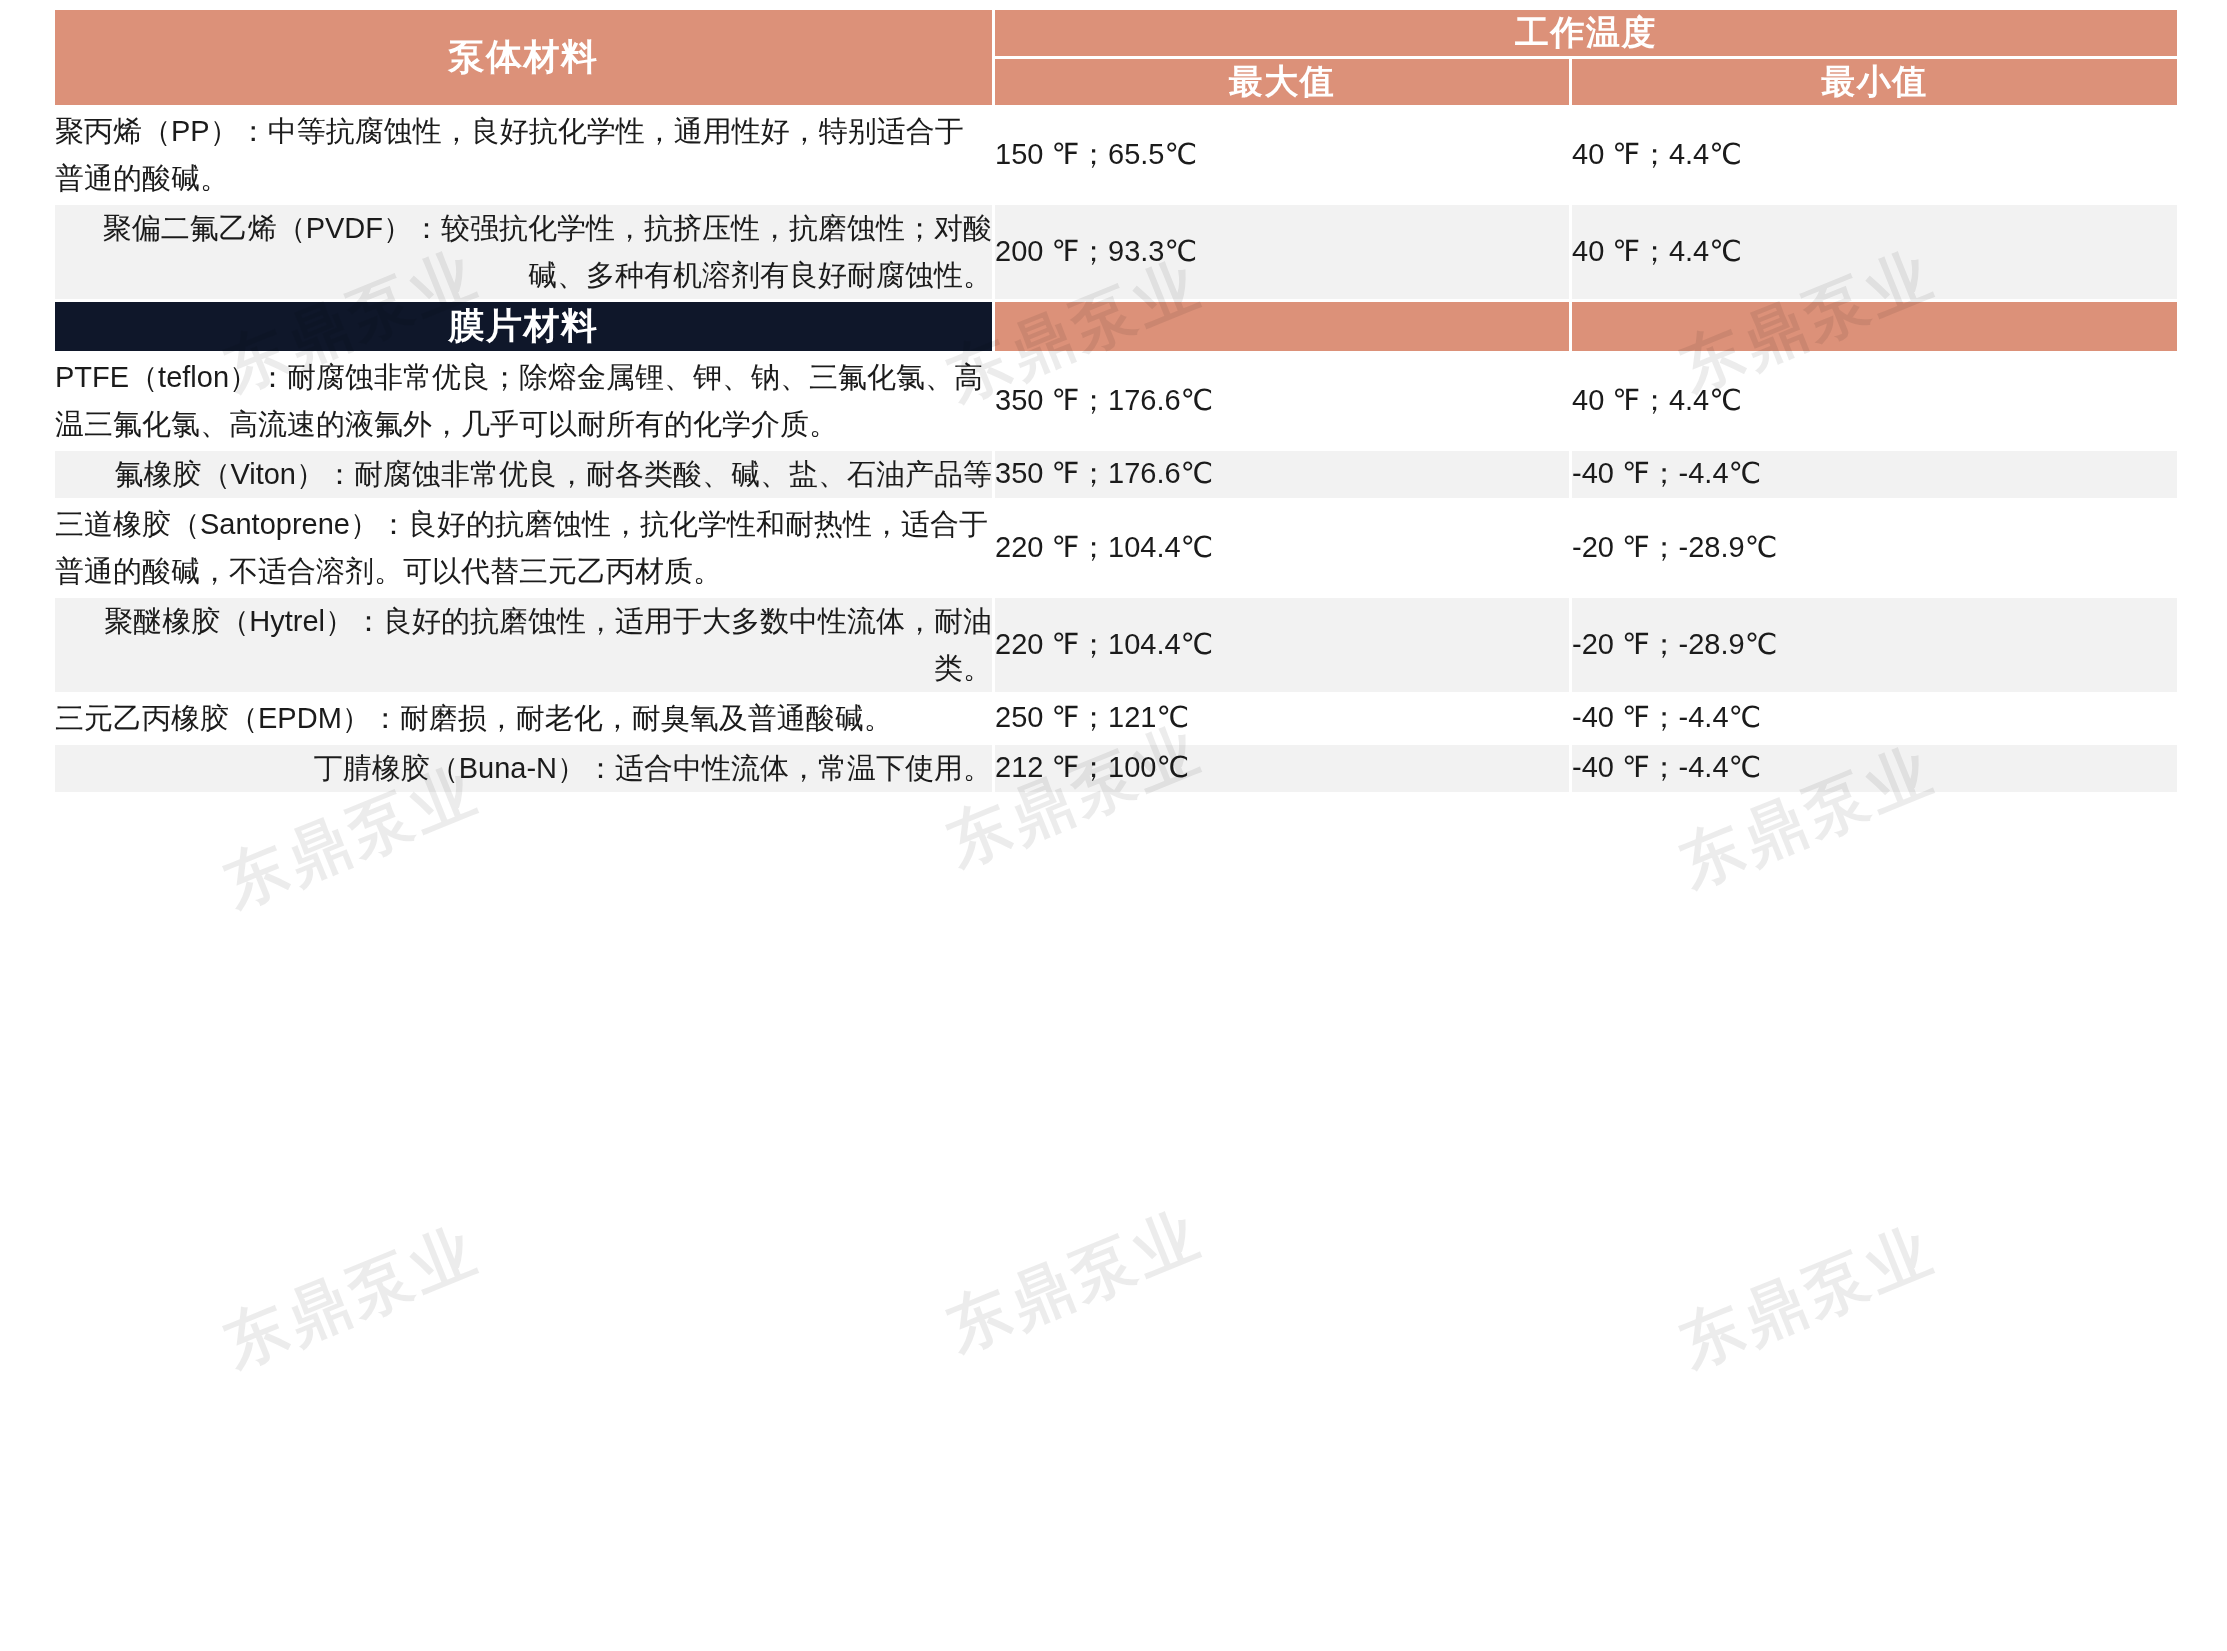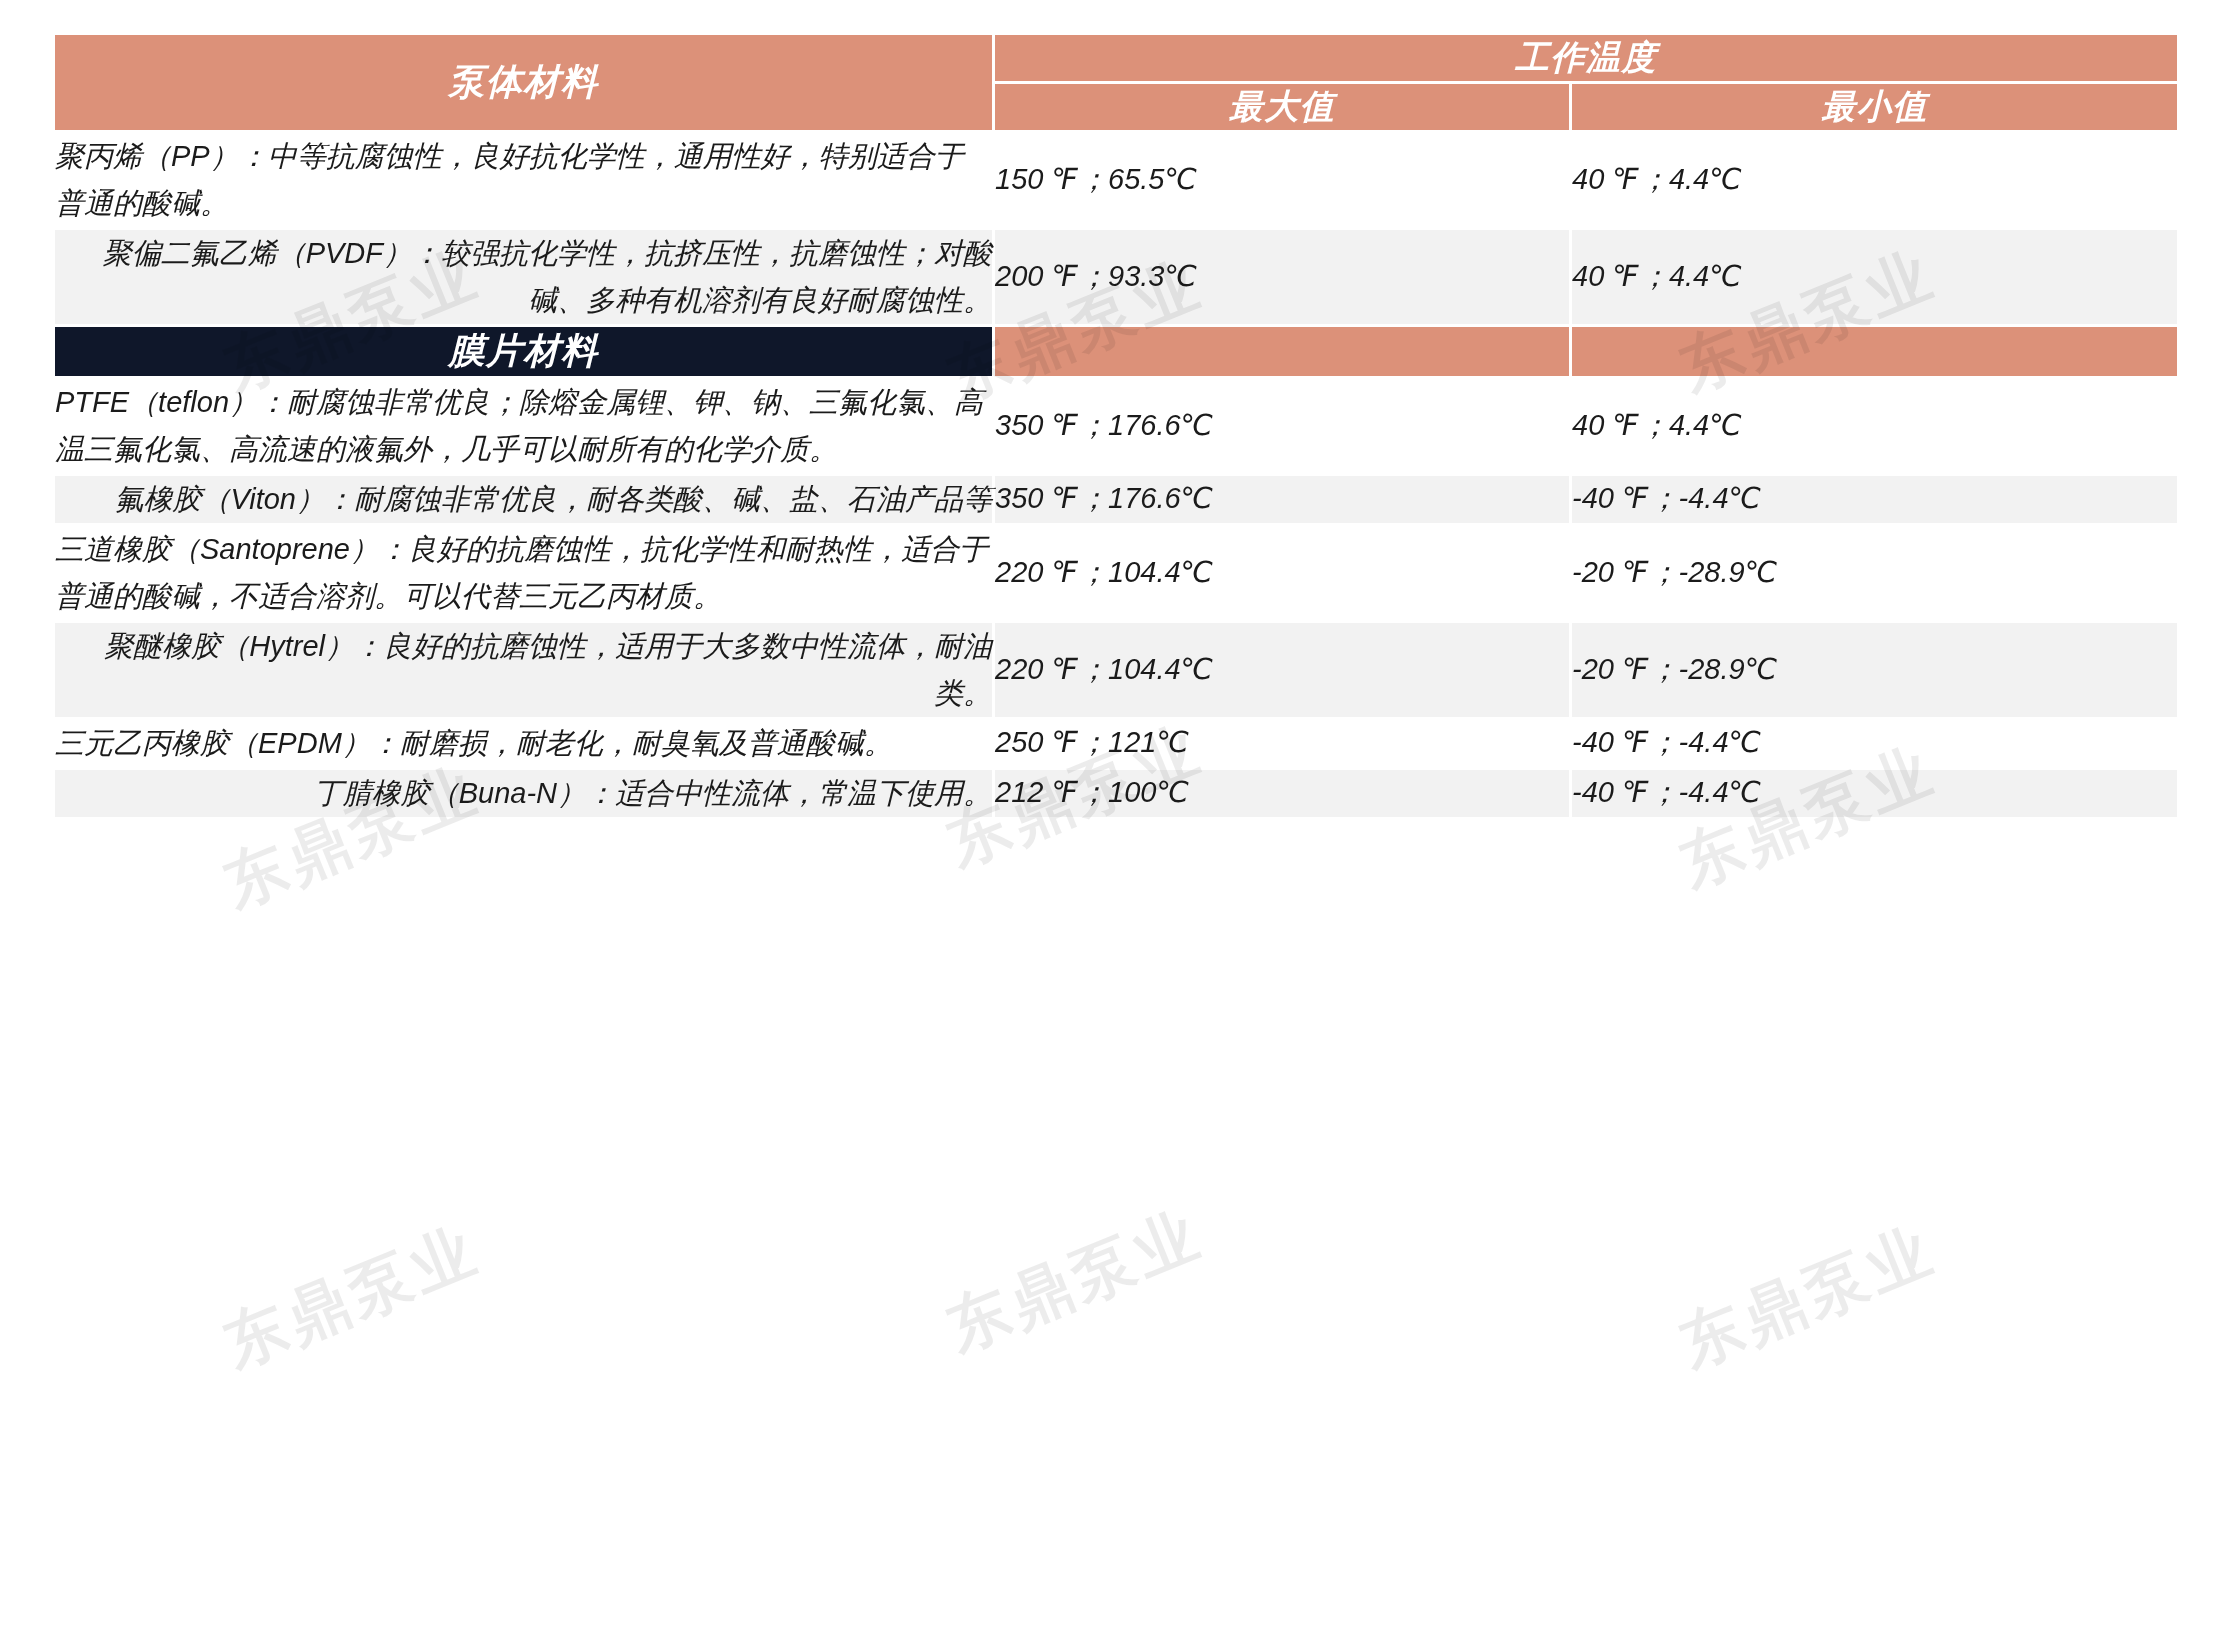--- a/index.html
+++ b/index.html
@@ -41,26 +41,25 @@
     letter-spacing: 5.2px;
     transform: rotate(-22deg);
     white-space: nowrap;
     font-family: "Liberation Sans", "DejaVu Sans", sans-serif;
   }
 
   
   table.spec {
     position: absolute;
     left: 52px;
-    top: 32px;
+    top: 7px;
     width: 2125px;
     border-collapse: collapse;
     table-layout: fixed;
     z-index: 2;
-    font-style: italic;
   }
   table.spec td, table.spec th {
     border: 3.1px solid #ffffff;
     vertical-align: middle;
     padding: 0;
   }
 
   th.hd {
     background: #DC9179;
     color: #ffffff;

